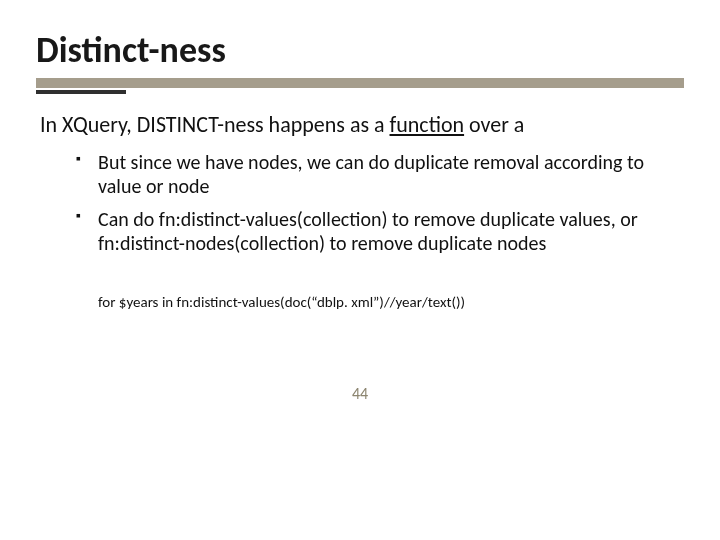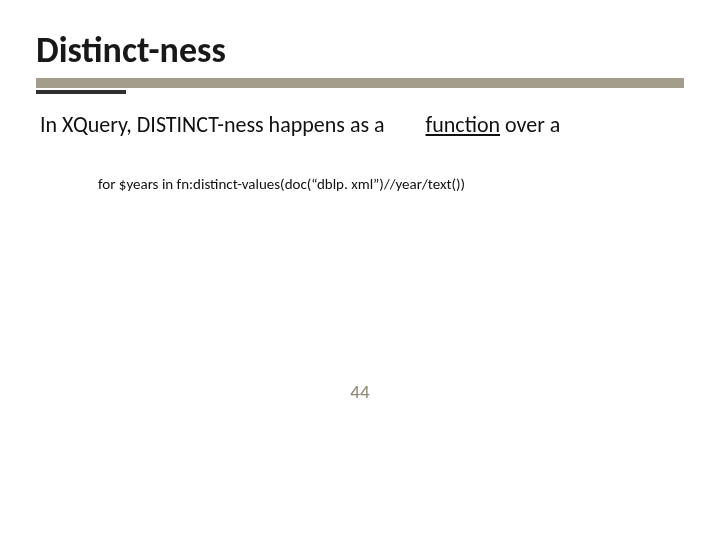--- a/index.html
+++ b/index.html
@@ -6,45 +6,49 @@
   html, body { width: 720px; height: 540px; background: #fff; font-family: Calibri, "Segoe UI", Arial, sans-serif; color: #111; }
   .slide { width: 720px; height: 425px; position: relative; padding: 28px 36px 0 36px; }
   .title-row { display: flex; flex-direction: column; }
   .title { font-size: 36px; font-weight: 700; color: #181818; padding-left: 0px; }
   .rule-wrap { margin-top: 6px; width: 100%; }
   .rule-top { height: 10px; background: #a59d8c; width: 100%; }
   .rule-bottom-left { height: 4px; background: #2f2f2f; width: 90px; margin-top: 2px; }
   .body { padding: 18px 8px 0 4px; font-size: 22px; line-height: 1.18; }
   .intro { margin-bottom: 12px; }
   .intro .hang { display: block; padding-left: 30px; }
-  .u { text-decoration: underline; margin-left: 36px; }
+  .u { text-decoration: underline; }
   ul.bullets { list-style: none; padding-left: 58px; margin-top: 6px; }
   ul.bullets li { position: relative; font-size: 20px; line-height: 1.22; margin-bottom: 8px; padding-right: 10px; }
   ul.bullets li::before { content: "\25AA"; position: absolute; left: -22px; top: 0; font-size: 14px; color: #111; }
   .code-block { padding-left: 58px; margin-top: 36px; font-size: 15px; line-height: 1.35; }
-  .page-num { position: absolute; bottom: 22px; right: 0; width: 100%; text-align: center; font-size: 19px; color: #8d8671; }
+  .page-num { position: absolute; bottom: 22px; right: 0; width: 100%; text-align: center; font-size: 16px; color: #8d8671; }
 </style>
 </head>
 <body>
 
 <div class="slide">
 
   <div class="title-row">
     <div class="title">Distinct-ness</div>
     <div class="rule-wrap">
       <div class="rule-top"></div>
       <div class="rule-bottom-left"></div>
     </div>
   </div>
 
   <div class="body">
     <div class="intro">
       <span>In XQuery, DISTINCT-ness happens as a </span><span class="u">function</span><span> over a</span>
     </div>
 
+    <ul class="bullets">
+      <li>But since we have nodes, we can do duplicate removal according to value or node</li>
+      <li>Can do fn:distinct-values(collection) to remove duplicate values, or fn:distinct-nodes(collection) to remove duplicate nodes</li>
+    </ul>
 
     <div class="code-block">
       <div>for $years in fn:distinct-values(doc(“dblp. xml”)//year/text())</div>
     </div>
   </div>
 
   <div class="page-num">44</div>
 </div>
 
 </body></html>

